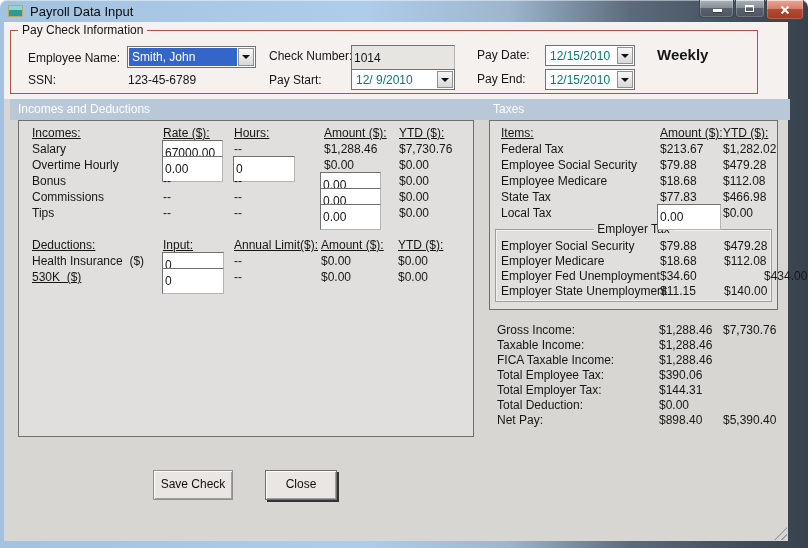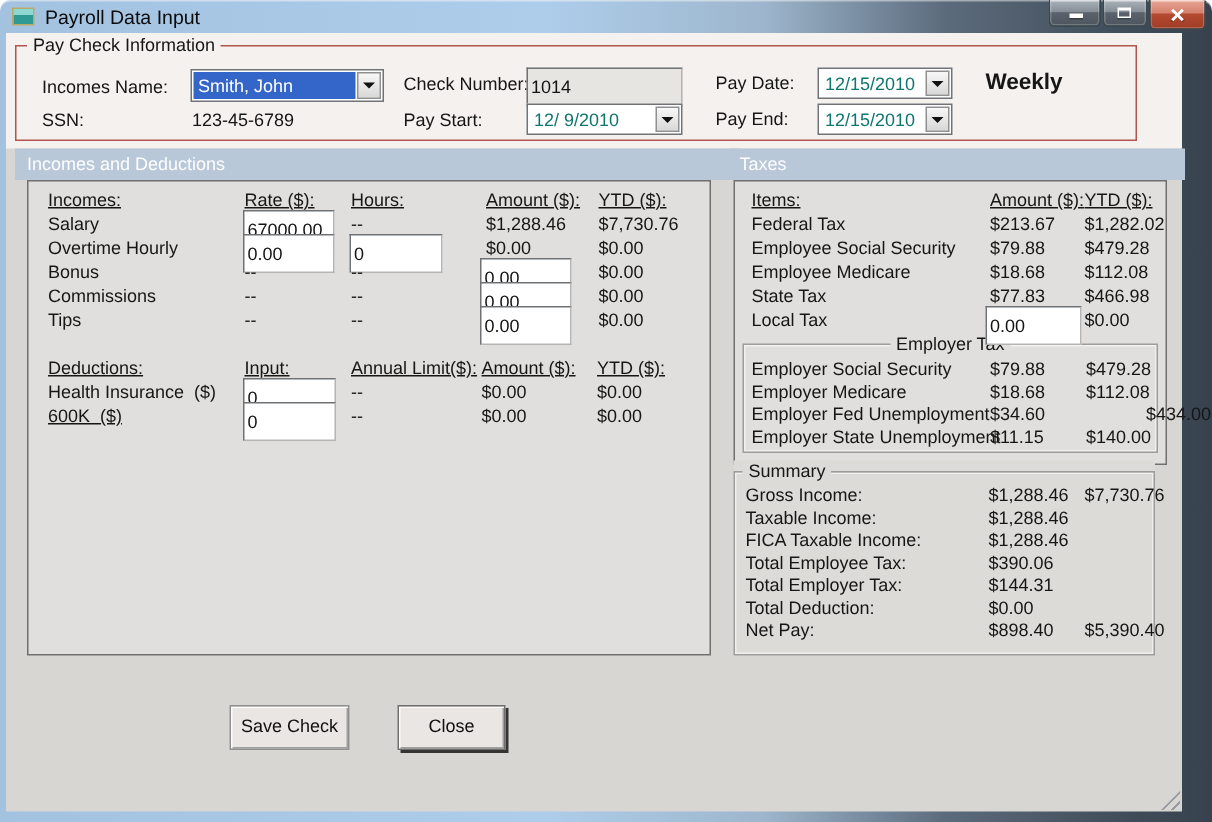--- a/index.html
+++ b/index.html
@@ -90,21 +90,21 @@
   </div>
 
   <div id="client"></div>
   <div id="top-strip"></div>
 
   <div class="gb" style="left:10px;top:23px;width:748px;height:71px;background:#f4f1ee;">
     <div class="gb-border red"></div>
     <span class="gb-legend" style="left:8px;background:#f4f1ee;">Pay Check Information</span>
   </div>
 
-  <span class="t" style="left:28px;top:51px;">Incomes Name:</span>
+  <span class="t" style="left:28px;top:51px;">Employee Name:</span>
   <div class="combo" style="left:127px;top:46px;width:129px;height:22px;">
     <span class="combo-sel">Smith, John</span>
     <span class="dd-btn">
         <i class="dd-arrow"></i>
       </span>
   </div>
   <span class="t" style="left:28px;top:73px;">SSN:</span>
   <span class="t" style="left:128px;top:73px;">123-45-6789</span>
 
   <span class="t" style="left:269px;top:49px;">Check Number:</span>
@@ -144,24 +144,20 @@
   </div>
 
   <div class="panel" style="left:18px;top:120px;width:456px;height:317px;"></div>
   <div class="panel" style="left:489px;top:120px;width:289px;height:190px;"></div>
 
   <div class="gb" style="left:495px;top:222px;width:277px;height:80px;background:#e1dfdd;">
     <div class="gb-border"></div>
     <span class="gb-legend" style="left:50%;transform:translateX(-50%);background:#e1dfdd;">Employer Tax</span>
   </div>
 
-  <div class="gb" style="left:489px;top:307px;width:281px;height:130px;background:#dddbd8;">
-    <div class="gb-border"></div>
-    <span class="gb-legend" style="left:6px;background:#dddbd8;">Summary</span>
-  </div>
 
   <div class="btn" style="left:153px;width:80px;">Save Check</div>
   <div class="btn default" style="left:265px;width:72px;">Close</div>
 
   <div id="grip"></div>
 <span class="t u" style="left: 32px; top: 126px;">Incomes:</span>
     <span class="t u" style="left: 163px; top: 126px;">Rate ($):</span>
     <span class="t u" style="left: 234px; top: 126px;">Hours:</span>
     <span class="t u" style="left: 324px; top: 126px;">Amount ($):</span>
     <span class="t u" style="left: 399px; top: 126px;">YTD ($):</span>
@@ -193,21 +189,21 @@
     <span class="t u" style="left: 32px; top: 238px;">Deductions:</span>
     <span class="t u" style="left: 163px; top: 238px;">Input:</span>
     <span class="t u" style="left: 234px; top: 238px;">Annual Limit($):</span>
     <span class="t u" style="left: 321px; top: 238px;">Amount ($):</span>
     <span class="t u" style="left: 398px; top: 238px;">YTD ($):</span>
     <span class="t" style="left: 32px; top: 254px;">Health Insurance  ($)</span>
     <input class="tbx" value="0" style="left: 162px; top: 252px; width: 62px;">
     <span class="t" style="left: 234px; top: 254px;">--</span>
     <span class="t" style="left: 321px; top: 254px;">$0.00</span>
     <span class="t" style="left: 398px; top: 254px;">$0.00</span>
-    <span class="t u" style="left: 32px; top: 270px;">600K  ($)</span>
+    <span class="t u" style="left: 32px; top: 270px;">530K  ($)</span>
     <input class="tbx" value="0" style="left: 162px; top: 268px; width: 62px;">
     <span class="t" style="left: 234px; top: 270px;">--</span>
     <span class="t" style="left: 321px; top: 270px;">$0.00</span>
     <span class="t" style="left: 398px; top: 270px;">$0.00</span>
     <span class="t u" style="left: 501px; top: 126px;">Items:</span>
     <span class="t u" style="left: 660px; top: 126px;">Amount ($):</span>
     <span class="t u" style="left: 723px; top: 126px;">YTD ($):</span>
     <span class="t" style="left: 501px; top: 142px;">Federal Tax</span>
     <span class="t" style="left: 660px; top: 142px;">$213.67</span>
     <span class="t" style="left: 723px; top: 142px;">$1,282.02</span>

